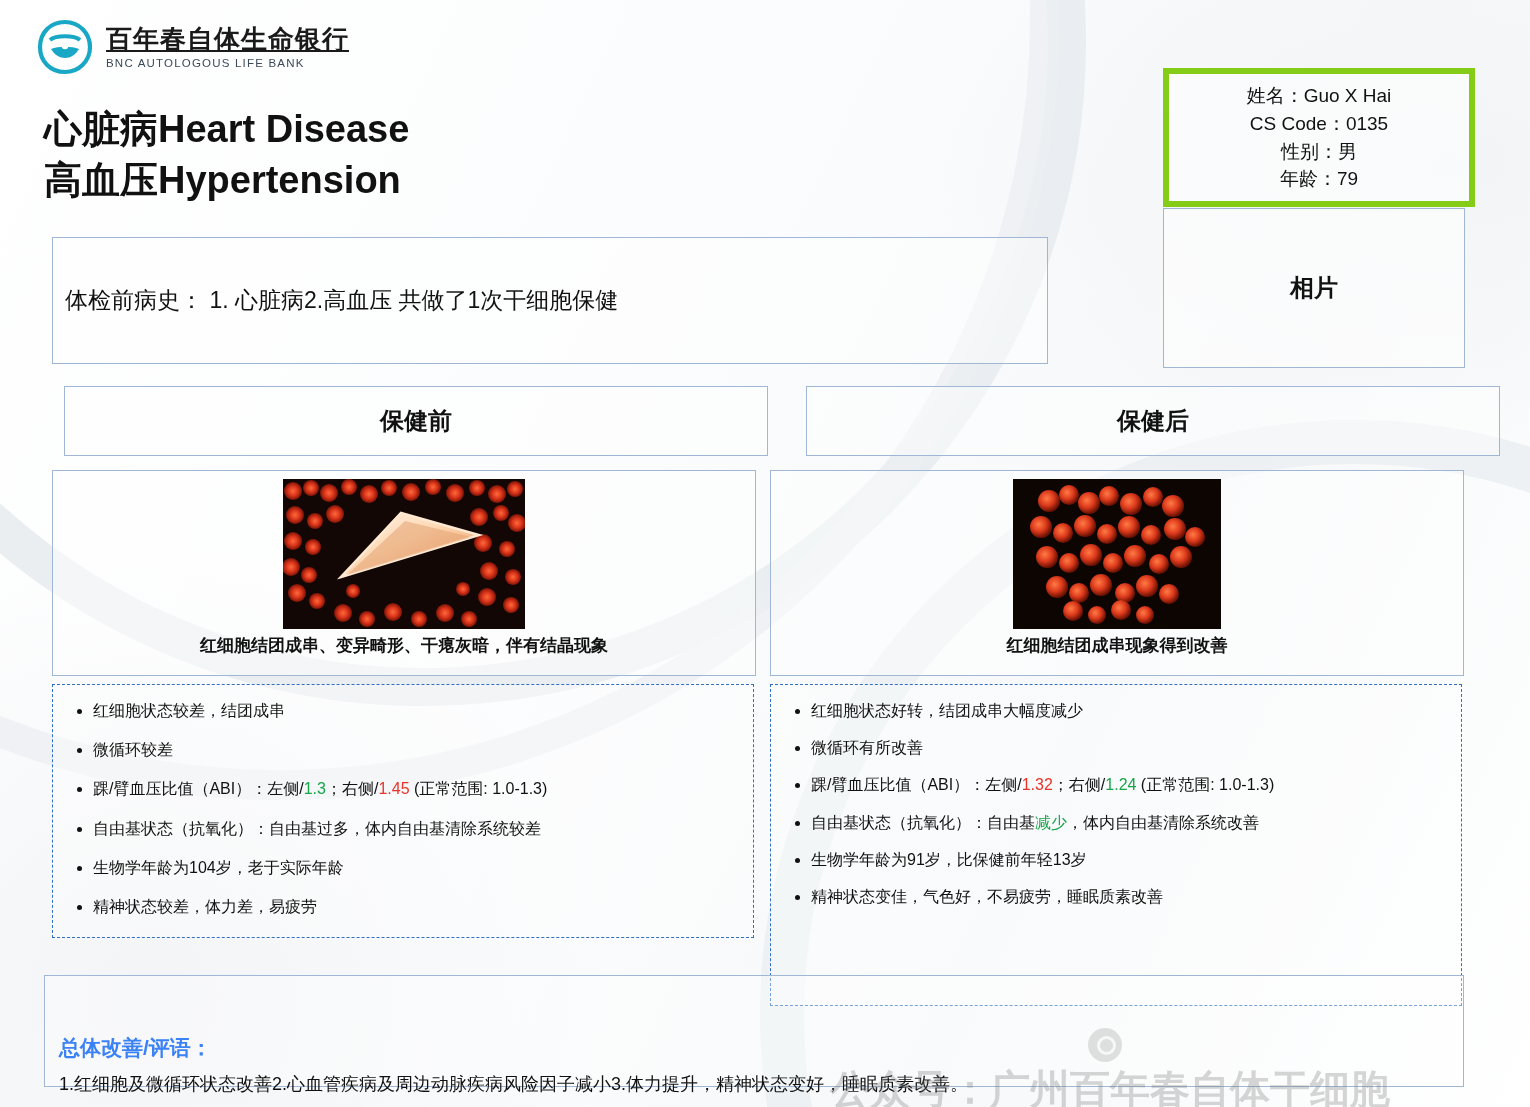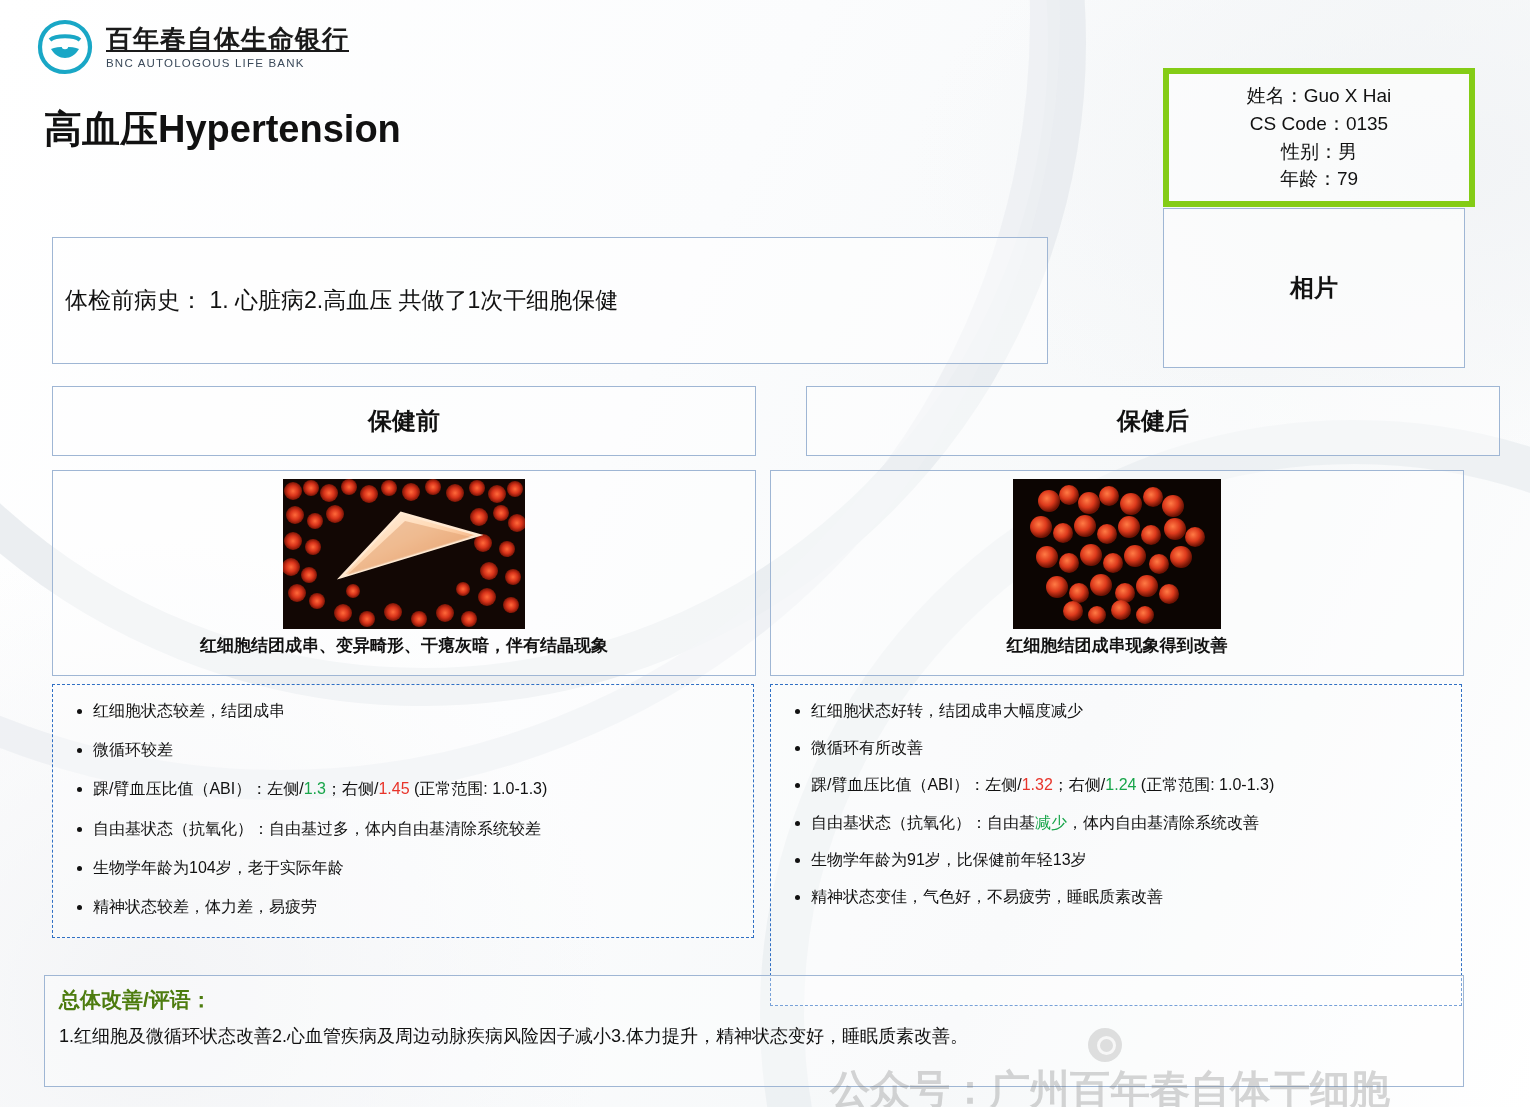--- a/index.html
+++ b/index.html
@@ -106,21 +106,21 @@
 
   
   .hdr {
     position: absolute;
     height: 68px;
     border: 1px solid #9fb6d4;
     background: rgba(255,255,255,0.45);
     display: flex; align-items: center; justify-content: center;
     font-size: 24px; font-weight: bold; color: #111;
   }
-  .hdr-before { left: 52px; top: 386px; width: 702px; }
+  .hdr-before { left: 64px; top: 386px; width: 702px; }
   .hdr-after  { left: 806px; top: 386px; width: 692px; }
 
   
   .img-panel {
     position: absolute;
     border: 1px solid #9fb6d4;
     background: rgba(255,255,255,0.45);
     display: flex; flex-direction: column;
     align-items: center;
   }
@@ -174,22 +174,23 @@
   .summary {
     position: absolute;
     left: 44px; top: 975px;
     width: 1420px; height: 112px;
     border: 1px solid #9fb6d4;
     background: rgba(255,255,255,0.35);
     box-sizing: border-box;
     padding: 10px 14px;
   }
   .summary-title {
-    font-size: 21px; font-weight: bold; color: #4d7c0f;
+    font-size: 21px; font-weight: bold; color: #3b82f6;
     margin-bottom: 10px;
+    margin-top: 48px;
   }
   .summary-text {
     font-size: 18px; color: #111;
   }
 
   
   .watermark {
     position: absolute;
     left: 830px; top: 1028px;
     font-size: 40px;
@@ -235,20 +236,21 @@
       <circle cx="31" cy="30" r="3.3" fill="#ffffff"></circle>
     </svg>
   </div>
   <div class="logo-text">
     <div class="logo-cn">百年春自体生命银行</div>
     <div class="logo-en">BNC AUTOLOGOUS LIFE BANK</div>
   </div>
 </div>
 
 <div class="title">
+  <div>心脏病Heart Disease</div>
   <div>高血压Hypertension</div>
 </div>
 
 <div class="patient-box">
   <div class="patient-row">姓名：Guo X Hai</div>
   <div class="patient-row">CS Code：0135</div>
   <div class="patient-row">性别：男</div>
   <div class="patient-row">年龄：79</div>
 </div>
 

